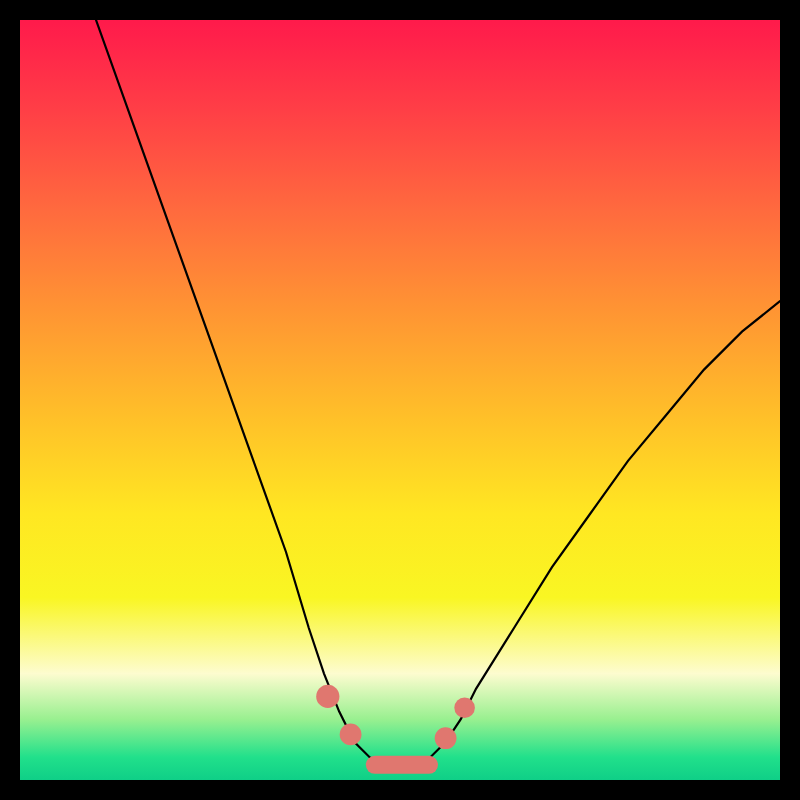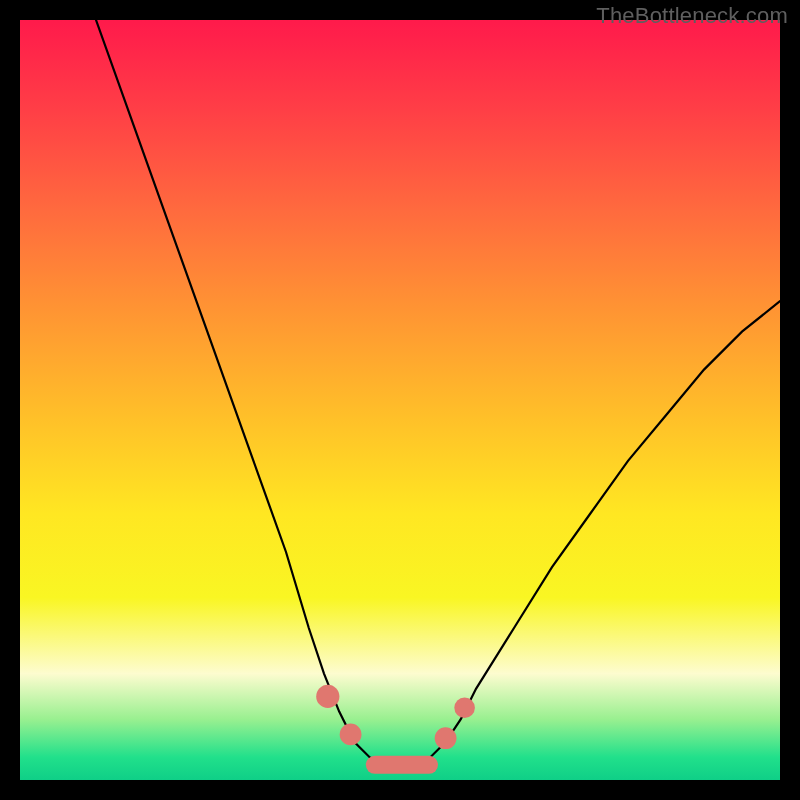--- a/index.html
+++ b/index.html
@@ -67,14 +67,13 @@
       <path id="curve-path" fill="none" stroke="#000000" stroke-width="2.2" stroke-linecap="round" d="M76.0 0.0 L114.0 106.4 L152.0 212.8 L190.0 319.2 L228.0 425.6 L266.0 532.0 L288.8 608.0 L304.0 653.6 L319.2 691.6 L334.4 722.0 L349.6 737.2 L364.8 744.8 L380.0 744.8 L395.2 744.8 L410.4 737.2 L425.6 722.0 L440.8 699.2 L456.0 668.8 L494.0 608.0 L532.0 547.2 L570.0 494.0 L608.0 440.8 L646.0 395.2 L684.0 349.6 L722.0 311.6 L760.0 281.2"></path>
       <g id="marker-layer">
           <rect x="345.8" y="735.8" width="72.2" height="18" rx="9" fill="#e0776f"></rect>
           <circle cx="307.8" cy="676.4" r="11.6" fill="#e0776f"></circle>
           <circle cx="330.6" cy="714.4" r="10.9" fill="#e0776f"></circle>
           <circle cx="425.6" cy="718.2" r="10.9" fill="#e0776f"></circle>
           <circle cx="444.6" cy="687.8" r="10.3" fill="#e0776f"></circle>
         </g>
     </svg>
   </div>
-  <div class="attribution">TheBottleneck.com</div>
 </div>
 
 </body></html>

